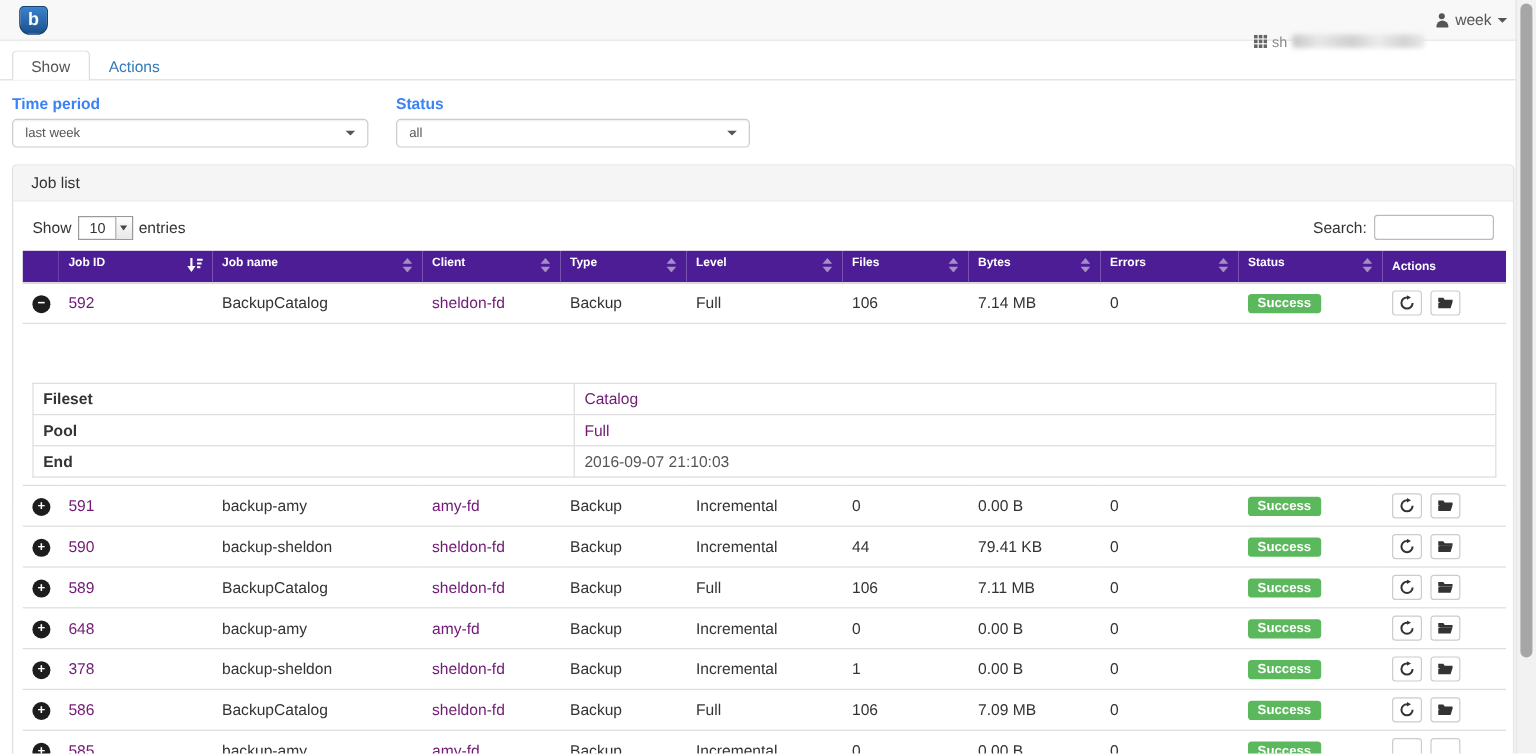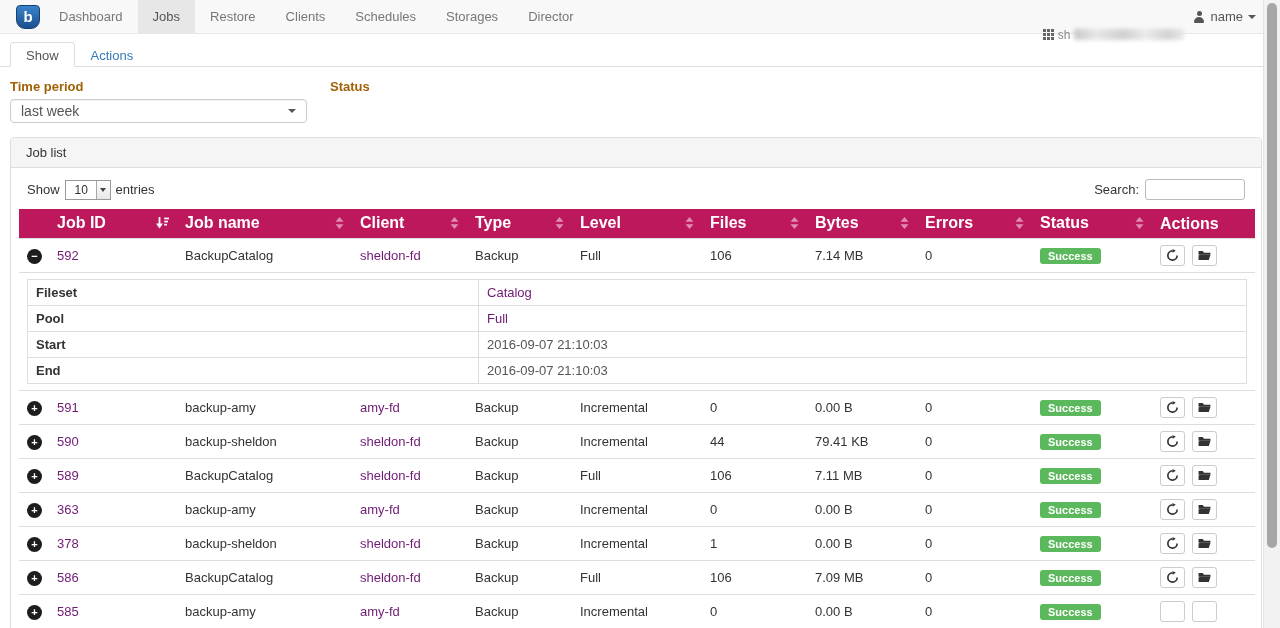--- a/index.html
+++ b/index.html
@@ -24,92 +24,83 @@
 
   
   .tabs-row { border-bottom:1px solid #ddd; padding:8px 0 0 10px; display:flex; height:33px; }
   .tab { font-size:13px; padding:5px 15px; border:1px solid transparent; border-radius:4px 4px 0 0; margin-bottom:-1px; cursor:pointer; }
   .tab.active { background:#fff; border-color:#ddd #ddd #fff; color:#555; }
   .tab.plain { color:#337ab7; }
 
   
   .content { padding:10px 18px 10px 10px; }
   .filters { display:flex; gap:23px; margin:2px 0 14px; }
-  .filter-label { display:block; font-size:13px; font-weight:bold; color:#a16207; margin-bottom:5px; }
+  .filter-label { display:block; font-size:13px; font-weight:bold; color:#3b82f6; margin-bottom:5px; }
   .fg-1 { width:297px; } .fg-2 { width:295px; }
-  .select-box { height:24px; border:1px solid #ccc; border-radius:4px; background:#fff; box-shadow:inset 0 1px 1px rgba(0,0,0,.06); display:flex; align-items:center; justify-content:space-between; padding:0 10px; font-size:14px; color:#555; cursor:pointer; }
+  .select-box { height:24px; border:1px solid #ccc; border-radius:4px; background:#fff; box-shadow:inset 0 1px 1px rgba(0,0,0,.06); display:flex; align-items:center; justify-content:space-between; padding:0 10px; font-size:11px; color:#555; cursor:pointer; }
   .sel-caret { width:0; height:0; border-left:4px solid transparent; border-right:4px solid transparent; border-top:4px solid #555; }
 
   .panel { border:1px solid #ddd; border-radius:4px; }
   .panel-heading { background:#f5f5f5; border-bottom:1px solid #ddd; border-radius:4px 4px 0 0; padding:7px 15px; font-size:13px; color:#333; }
   .panel-body { padding:8px; }
 
   .controls { display:flex; justify-content:space-between; align-items:center; padding:3px 8px 9px; font-size:13px; color:#333; }
   .length-wrap { display:flex; align-items:center; }
   .mini-select { width:46px; height:20px; border:1px solid #999; background:#fff; display:inline-flex; align-items:center; padding-left:9px; margin:0 5px; position:relative; font-size:12px; color:#333; cursor:pointer; }
   .mini-caret-seg { position:absolute; right:0; top:0; width:14px; height:100%; border-left:1px solid #a9a9a9; background:linear-gradient(#fdfdfd,#e8e8e8); display:flex; align-items:center; justify-content:center; }
   .mini-caret-seg i { width:0; height:0; border-left:3px solid transparent; border-right:3px solid transparent; border-top:4px solid #444; }
   .search-wrap { display:flex; align-items:center; gap:6px;justify-content:flex-end; }
   .search-input { width:100px; height:21px; border:1px solid #bbb; border-radius:3px; outline:none; padding:0 5px; font-family:"Liberation Sans",sans-serif; font-size:12px; }
 
   
   table.jobs { width:100%; border-collapse:collapse; table-layout:fixed; font-size:13px; }
-  .jobs thead th { background:#be185d; color:#fff; font-weight:bold; text-align:left; padding:5px 8px; font-size:16px; height:26px; cursor:pointer; }
+  .jobs thead th { background:#4c1d95; color:#fff; font-weight:bold; text-align:left; padding:5px 8px; font-size:10px; height:26px; cursor:pointer; }
   .jobs thead th.noband { cursor:default; }
   .sort-ic { float:right; margin-top:1px; }
   .jobs tbody td { padding:6px 8px; border-top:1px solid #ddd; height:27px; vertical-align:middle; white-space:nowrap; overflow:hidden; }
   a.lnk { color:#701a75; text-decoration:none; cursor:pointer; }
   .expand-btn { width:15px; height:15px; border-radius:50%; background:#1d1d1d; color:#fff; display:inline-flex; align-items:center; justify-content:center; font-size:11px; font-weight:bold; line-height:13px; cursor:pointer; }
   .badge-success { background:#5cb85c; color:#fff; font-size:11px; font-weight:bold; padding:2px 8px; border-radius:3px; display:inline-block; }
   .action-btn { display:inline-flex; align-items:center; justify-content:center; width:25px; height:21px; border:1px solid #ccc; border-radius:3px; background:#fff; margin-right:3px; cursor:pointer; vertical-align:middle; }
 
   
   td.child-cell { padding:5px 10px 11px; border-top:1px solid #ddd; }
-  table.detail { width:100%; border-collapse:collapse; border:1px solid #ddd; font-size:13px; }
+  table.detail { width:100%; border-collapse:collapse; border:1px solid #ddd; font-size:13px;margin-top:43px; }
   table.detail td { border:1px solid #ddd; padding:5px 8px; height:25px; }
   table.detail td.dlabel { width:37%; font-weight:bold; color:#333; }
   table.detail td.dvalue { color:#555; }
 
   
   .scrollbar { position:absolute; top:0; right:0; width:17px; height:628px; background:#f2f2f2; border-left:1px solid #e4e4e4; }
   .scroll-thumb { position:absolute; top:3px; left:3px; width:10px; height:545px; background:#a6a6a6; border-radius:6px; }
 </style>
 </head>
 <body>
 
 <div class="navbar">
   <div class="brand">b</div>
-  <ul class="nav-items">
-    <li class="nav-item">Dashboard</li>
-    <li class="nav-item active">Jobs</li>
-    <li class="nav-item">Restore</li>
-    <li class="nav-item">Clients</li>
-    <li class="nav-item">Schedules</li>
-    <li class="nav-item">Storages</li>
-    <li class="nav-item">Director</li>
-  </ul>
   <div class="nav-right">
     <div class="host-group">
       <svg width="11" height="11" viewBox="0 0 11 11" fill="#666">
           <rect x="0" y="0" width="3" height="3"></rect>
           <rect x="4" y="0" width="3" height="3"></rect>
           <rect x="8" y="0" width="3" height="3"></rect>
           <rect x="0" y="4" width="3" height="3"></rect>
           <rect x="4" y="4" width="3" height="3"></rect>
           <rect x="8" y="4" width="3" height="3"></rect>
           <rect x="0" y="8" width="3" height="3"></rect>
           <rect x="4" y="8" width="3" height="3"></rect>
           <rect x="8" y="8" width="3" height="3"></rect>
         </svg>
       <span class="host-prefix">sh</span>
       <span class="blur-bar"></span>
     </div>
     <div class="user-group">
       <span class="person-icon"></span>
-      <span>name</span>
+      <span>week</span>
       <span class="caret-down"></span>
     </div>
   </div>
 </div>
 
 <div class="tabs-row">
   <div class="tab active">Show</div>
   <div class="tab plain">Actions</div>
 </div>
 
@@ -118,20 +109,24 @@
   <div class="filters">
     <div class="fg-1">
       <span class="filter-label">Time period</span>
       <div class="select-box">
         <span>last week</span>
         <span class="sel-caret"></span>
       </div>
     </div>
     <div class="fg-2">
       <span class="filter-label">Status</span>
+      <div class="select-box">
+        <span>all</span>
+        <span class="sel-caret"></span>
+      </div>
     </div>
   </div>
 
   <div class="panel">
     <div class="panel-heading">Job list</div>
     <div class="panel-body">
 
       <div class="controls">
         <div class="length-wrap">
           <span>Show</span>
@@ -252,24 +247,20 @@
                 <tbody>
                     <tr>
                   <td class="dlabel">Fileset</td>
                   <td class="dvalue"><a class="lnk">Catalog</a></td>
                 </tr>
                 <tr>
                   <td class="dlabel">Pool</td>
                   <td class="dvalue"><a class="lnk">Full</a></td>
                 </tr>
                 <tr>
-                  <td class="dlabel">Start</td>
-                  <td class="dvalue">2016-09-07 21:10:03</td>
-                </tr>
-                <tr>
                   <td class="dlabel">End</td>
                   <td class="dvalue">2016-09-07 21:10:03</td>
                 </tr>
               </tbody>
                 </table>
             </td>
           </tr>
 
           <tr>
             <td><span class="expand-btn">+</span></td>
@@ -344,21 +335,21 @@
               <span class="action-btn">
                   <svg width="13" height="11" viewBox="0 0 14 12">
                     <path d="M0.5 1.2 h4.6 l1.3 1.8 h7.1 v2.2 h-13 z" fill="#333"></path>
                     <path d="M0.5 6 l2 -0.9 h11 l-1.8 5.7 H0.5 z" fill="#333"></path>
                   </svg>
                 </span>
             </td>
           </tr>
           <tr>
             <td><span class="expand-btn">+</span></td>
-            <td><a class="lnk">363</a></td>
+            <td><a class="lnk">648</a></td>
             <td>backup-amy</td>
             <td><a class="lnk">amy-fd</a></td>
             <td>Backup</td>
             <td>Incremental</td>
             <td>0</td>
             <td>0.00 B</td>
             <td>0</td>
             <td><span class="badge-success">Success</span></td>
             <td>
               <span class="action-btn">

